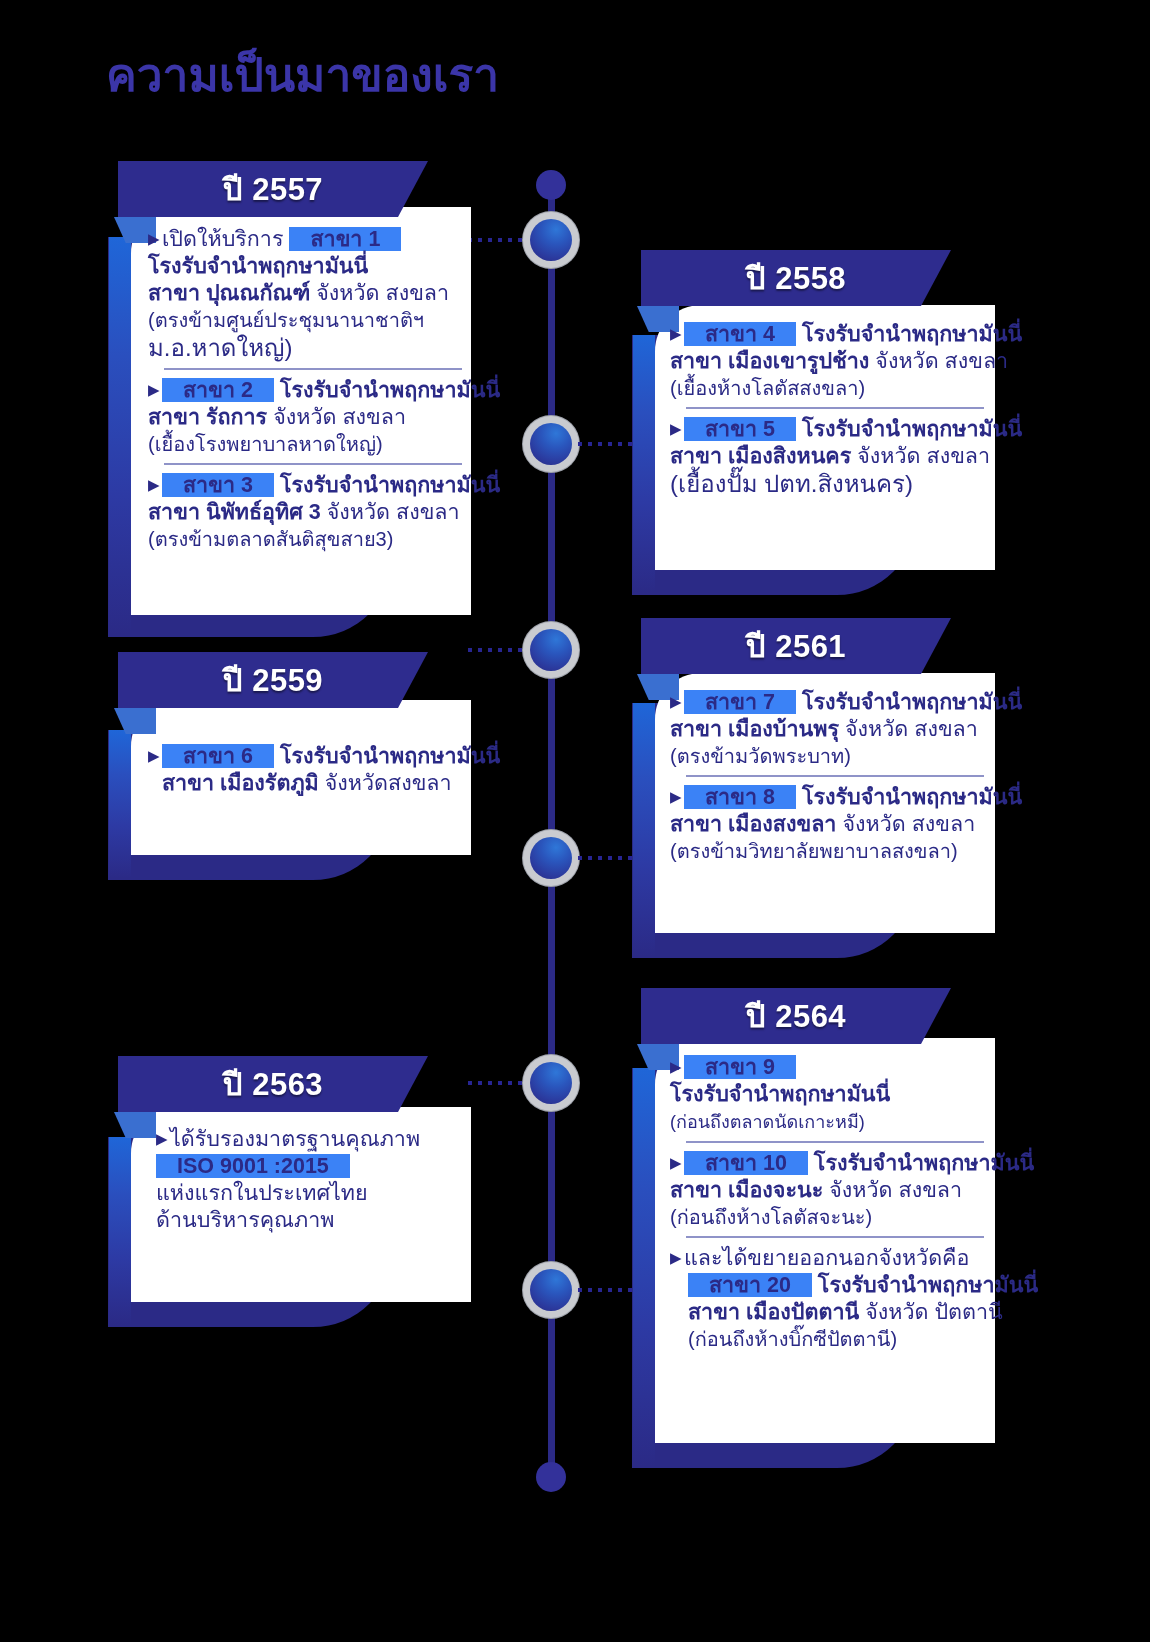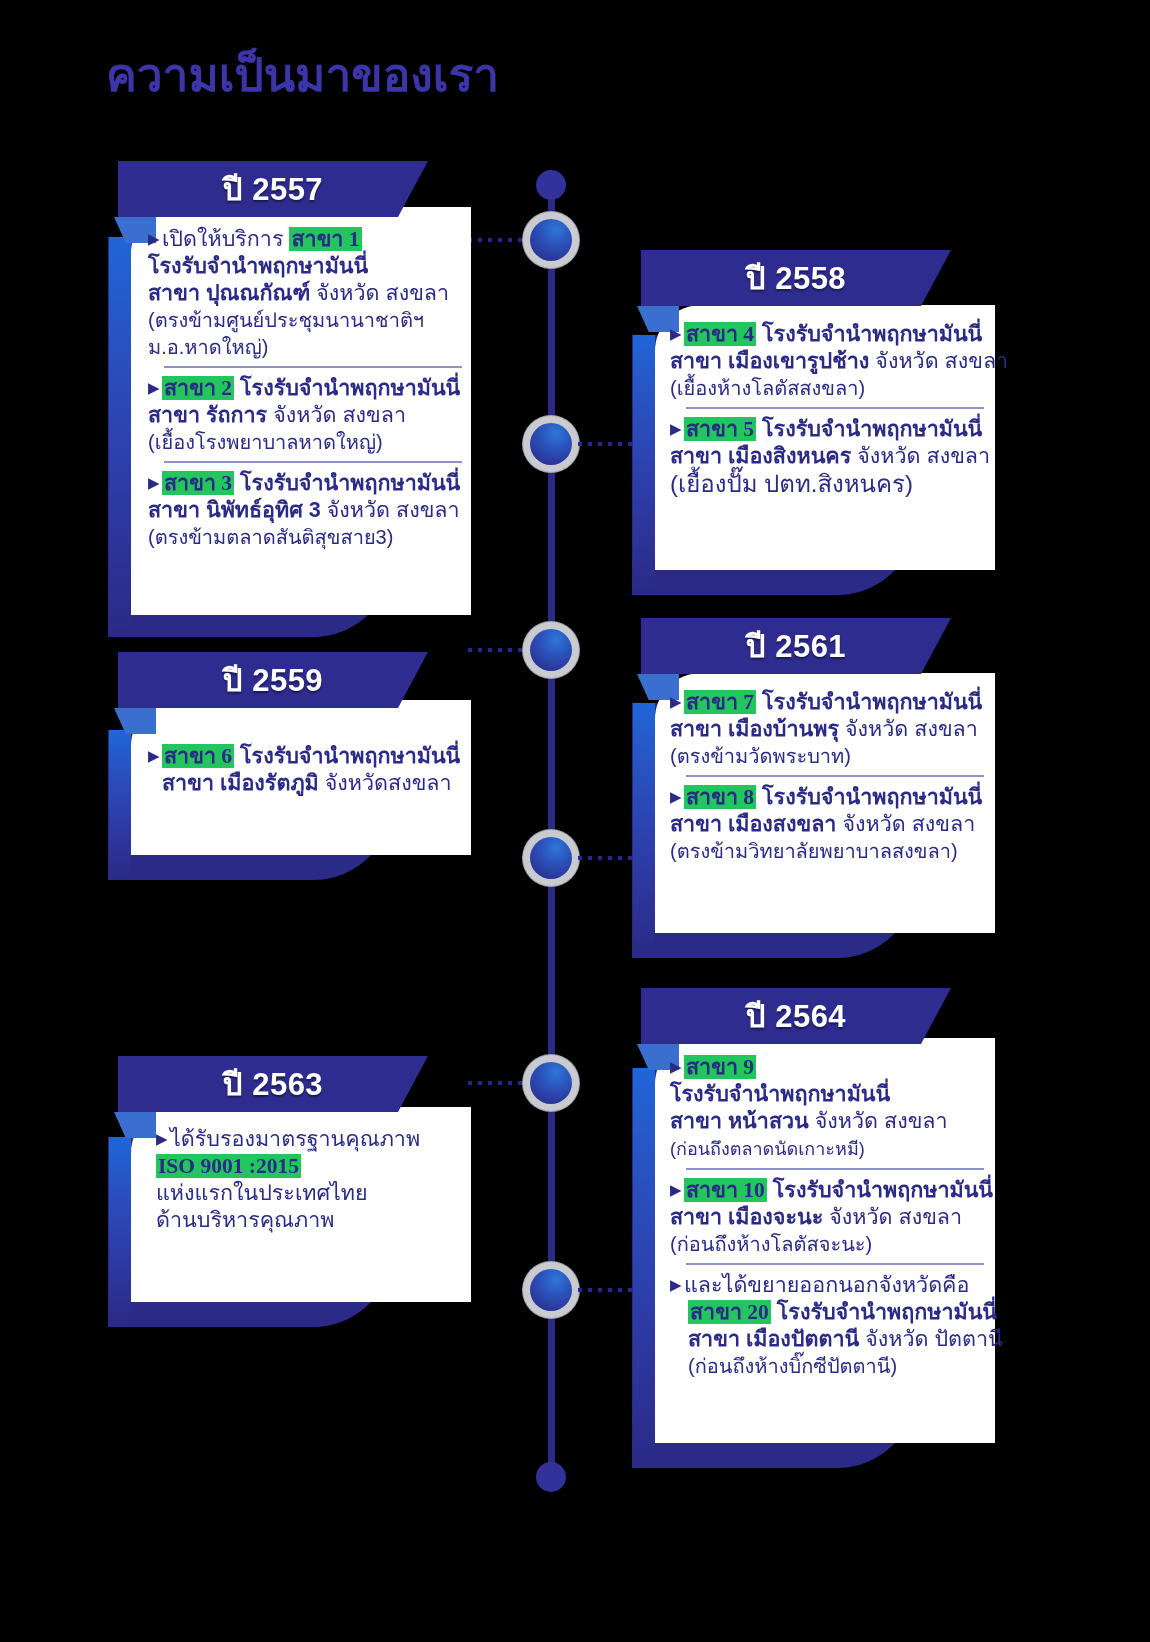--- a/index.html
+++ b/index.html
@@ -78,21 +78,21 @@
     background:#8f93c8;
   }
   .ln{
     color:#2b2a86;font-size:21.5px;line-height:27px;white-space:nowrap;
     font-weight:700;
   }
   .bullet{
     display:inline-block;width:14px;color:#2b2a86;font-size:15px;
     vertical-align:2px;
   }
-  .hl{background:#22c55e;padding:0 2px;font-weight:700;font-family:Liberation Serif, serif;}
+  .hl{background:#3b82f6;padding:0 21px;font-weight:700;}
   .indent{padding-left:18px;}
 </style>
 </head>
 <body>
 
 <div id="stage">
 
   <div class="page-title">ความเป็นมาของเรา</div>
 
   <div class="spine"></div>
@@ -119,21 +119,21 @@
         <div class="sidebar" style="left: 109px; top: 237px; height: 398px;"></div>
         <div class="sheet" style="left: 131px; top: 207px; width: 340px; height: 408px;"></div>
         <div class="banner-fold" style="left: 114px; top: 217px;"></div>
         <div class="banner" style="left: 118px; top: 161px; width: 310px;">ปี 2557</div>
         <div class="body" style="left: 148px; top: 225px; width: 320px;">
           <div class="entry">
             <div class="ln"><span class="bullet">▶</span><span style="font-weight: 400;">เปิดให้บริการ </span><span class="hl">สาขา 1</span></div>
             <div class="ln"><span style="font-weight: 700;">โรงรับจำนำพฤกษามันนี่</span></div>
             <div class="ln"><span style="font-weight: 700;">สาขา ปุณณกัณฑ์ </span><span style="font-weight: 400;">จังหวัด สงขลา</span></div>
             <div class="ln"><span style="font-weight: 400; font-size: 20px;">(ตรงข้ามศูนย์ประชุมนานาชาติฯ</span></div>
-            <div class="ln"><span style="font-weight: 400; font-size: 20px;">ม.อ.หาดใหญ่)</span></div>
+            <div class="ln"><span style="font-weight: 400; font-size: 24px;">ม.อ.หาดใหญ่)</span></div>
           </div>
           <div class="entry sep">
             <div class="ln"><span class="bullet">▶</span><span class="hl">สาขา 2</span><span style="font-weight: 700;"> โรงรับจำนำพฤกษามันนี่</span></div>
             <div class="ln"><span style="font-weight: 700;">สาขา รัถการ </span><span style="font-weight: 400;">จังหวัด สงขลา</span></div>
             <div class="ln"><span style="font-weight: 400; font-size: 20px;">(เยื้องโรงพยาบาลหาดใหญ่)</span></div>
           </div>
           <div class="entry sep">
             <div class="ln"><span class="bullet">▶</span><span class="hl">สาขา 3</span><span style="font-weight: 700;"> โรงรับจำนำพฤกษามันนี่</span></div>
             <div class="ln"><span style="font-weight: 700;">สาขา นิพัทธ์อุทิศ 3 </span><span style="font-weight: 400;">จังหวัด สงขลา</span></div>
             <div class="ln"><span style="font-weight: 400; font-size: 20px;">(ตรงข้ามตลาดสันติสุขสาย3)</span></div>
@@ -209,21 +209,20 @@
       <div class="card">
         <div class="shadow" style="left: 632px; top: 1068px; width: 285px; height: 400px;"></div>
         <div class="sidebar" style="left: 633px; top: 1068px; height: 398px;"></div>
         <div class="sheet" style="left: 655px; top: 1038px; width: 340px; height: 405px;"></div>
         <div class="banner-fold" style="left: 637px; top: 1044px;"></div>
         <div class="banner" style="left: 641px; top: 988px; width: 310px;">ปี 2564</div>
         <div class="body" style="left: 670px; top: 1053px; width: 320px;">
           <div class="entry">
             <div class="ln"><span class="bullet">▶</span><span class="hl">สาขา 9</span></div>
             <div class="ln"><span style="font-weight: 700;">โรงรับจำนำพฤกษามันนี่</span></div>
-            <div class="ln"><span style="font-weight: 700;">สาขา หน้าสวน </span><span style="font-weight: 400;">จังหวัด สงขลา</span></div>
             <div class="ln"><span style="font-weight: 400; font-size: 18px;">(ก่อนถึงตลาดนัดเกาะหมี)</span></div>
           </div>
           <div class="entry sep">
             <div class="ln"><span class="bullet">▶</span><span class="hl">สาขา 10</span><span style="font-weight: 700;"> โรงรับจำนำพฤกษามันนี่</span></div>
             <div class="ln"><span style="font-weight: 700;">สาขา เมืองจะนะ </span><span style="font-weight: 400;">จังหวัด สงขลา</span></div>
             <div class="ln"><span style="font-weight: 400; font-size: 20px;">(ก่อนถึงห้างโลตัสจะนะ)</span></div>
           </div>
           <div class="entry sep">
             <div class="ln"><span class="bullet">▶</span><span style="font-weight: 400;">และได้ขยายออกนอกจังหวัดคือ</span></div>
             <div class="ln indent"><span class="hl">สาขา 20</span><span style="font-weight: 700;"> โรงรับจำนำพฤกษามันนี่</span></div>

